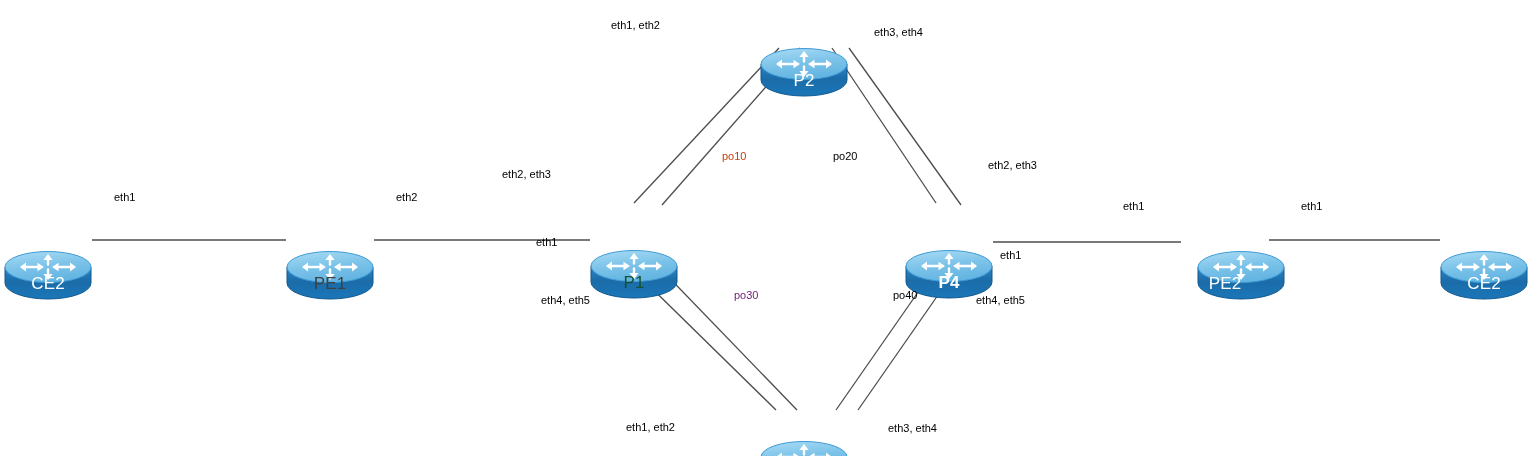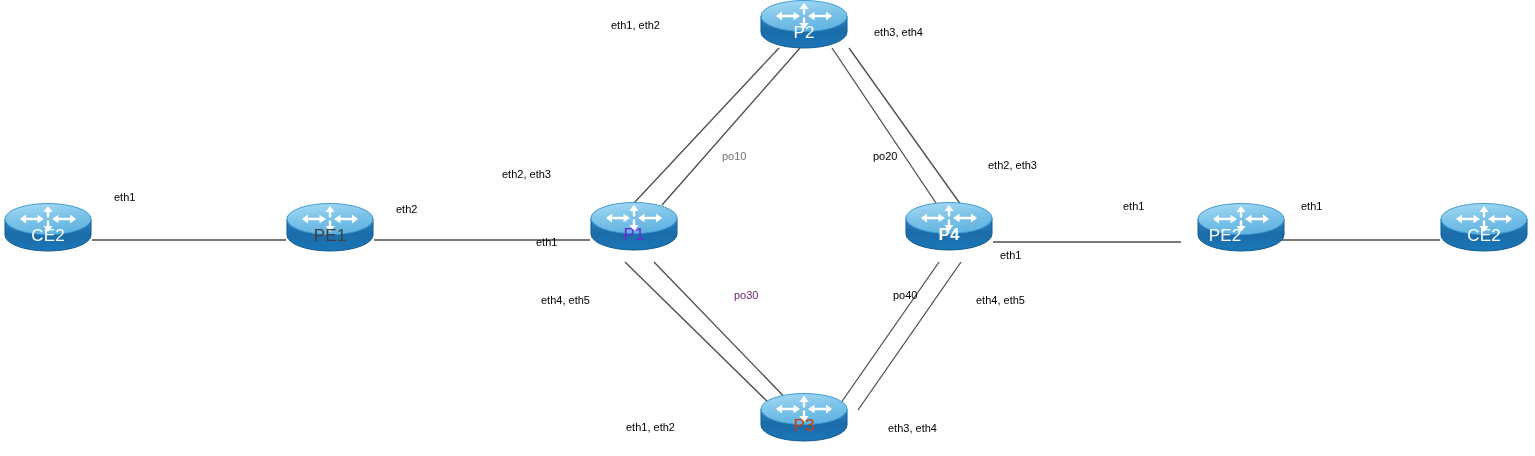--- a/index.html
+++ b/index.html
@@ -22,20 +22,21 @@
     position: absolute;
     left: 0;
     top: 0;
     width: 1535px;
     height: 456px;
   }
   .router {
     position: absolute;
     width: 88px;
     height: 48px;
+    margin-top: 48px;
   }
   .router svg {
     display: block;
     width: 88px;
     height: 48px;
     overflow: visible;
   }
   .router-label {
     position: absolute;
     left: 0;
@@ -171,21 +172,21 @@
     </g>
     <g fill="#ffffff">
       <path d="M44,3 L48.6,9 L39.4,9 Z"></path>
       <path d="M44,29 L48.6,23 L39.4,23 Z"></path>
       <path d="M16,16 L22,11.6 L22,20.4 Z"></path>
       <path d="M72,16 L66,11.6 L66,20.4 Z"></path>
       <path d="M40,16 L33.5,11.8 L33.5,20.2 Z"></path>
       <path d="M48,16 L54.5,11.8 L54.5,20.2 Z"></path>
     </g>
   </svg>
-        <div class="router-label" style="color: #6d28d9;">P1</div>
+        <div class="router-label" style="color: #14532d;">P1</div>
       </div>
       <div class="router" style="left: 760px; top: 0px;">
   <svg viewBox="0 0 88 48" xmlns="http://www.w3.org/2000/svg">
     <defs>
       <linearGradient id="g-body-1b6ca8" x1="0" y1="0" x2="0" y2="1">
         <stop offset="0%" stop-color="#2e86c7"></stop>
         <stop offset="45%" stop-color="#1b6ca8"></stop>
         <stop offset="100%" stop-color="#1a76b8"></stop>
       </linearGradient>
       <linearGradient id="g-top-8ecdf0" x1="0" y1="0" x2="0.3" y2="1">
@@ -342,27 +343,27 @@
       <path d="M40,16 L33.5,11.8 L33.5,20.2 Z"></path>
       <path d="M48,16 L54.5,11.8 L54.5,20.2 Z"></path>
     </g>
   </svg>
         <div class="router-label" style="color: rgb(255, 255, 255);">CE2</div>
       </div>
     </div>
 
   <div id="labels-group">
       <div class="edge-label" style="left: 114px; top: 187px; color: rgb(0, 0, 0);">eth1</div>
-      <div class="edge-label" style="left: 396px; top: 187px; color: rgb(0, 0, 0); margin-top: 12px;">eth2</div>
+      <div class="edge-label" style="left: 396px; top: 187px; color: rgb(0, 0, 0);">eth2</div>
       <div class="edge-label" style="left: 536px; top: 232px; color: rgb(0, 0, 0);">eth1</div>
       <div class="edge-label" style="left: 502px; top: 164px; color: rgb(0, 0, 0);">eth2, eth3</div>
       <div class="edge-label" style="left: 611px; top: 15px; color: rgb(0, 0, 0);">eth1, eth2</div>
-      <div class="edge-label" style="left: 722px; top: 146px; color: #737373;">po10</div>
+      <div class="edge-label" style="left: 722px; top: 146px; color: #c2410c;">po10</div>
       <div class="edge-label" style="left: 874px; top: 22px; color: rgb(0, 0, 0);">eth3, eth4</div>
-      <div class="edge-label" style="left: 833px; top: 146px; color: rgb(0, 0, 0); margin-left: 40px;">po20</div>
+      <div class="edge-label" style="left: 833px; top: 146px; color: rgb(0, 0, 0);">po20</div>
       <div class="edge-label" style="left: 988px; top: 155px; color: rgb(0, 0, 0);">eth2, eth3</div>
       <div class="edge-label" style="left: 541px; top: 290px; color: rgb(0, 0, 0);">eth4, eth5</div>
       <div class="edge-label" style="left: 734px; top: 285px; color: #701a75;">po30</div>
       <div class="edge-label" style="left: 626px; top: 417px; color: rgb(0, 0, 0);">eth1, eth2</div>
       <div class="edge-label" style="left: 888px; top: 418px; color: rgb(0, 0, 0);">eth3, eth4</div>
       <div class="edge-label" style="left: 849px; top: 285px; color: rgb(0, 0, 0); margin-left: 44px;">po40</div>
       <div class="edge-label" style="left: 976px; top: 290px; color: rgb(0, 0, 0);">eth4, eth5</div>
       <div class="edge-label" style="left: 1000px; top: 245px; color: rgb(0, 0, 0);">eth1</div>
       <div class="edge-label" style="left: 1123px; top: 196px; color: rgb(0, 0, 0);">eth1</div>
       <div class="edge-label" style="left: 1301px; top: 196px; color: rgb(0, 0, 0);">eth1</div>

